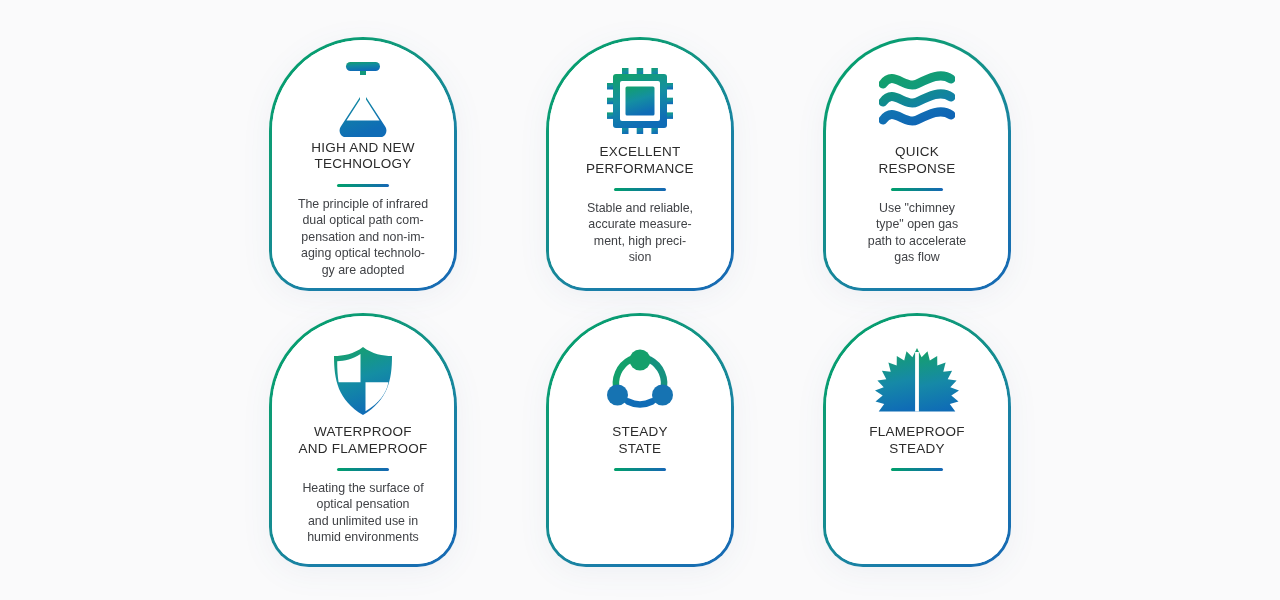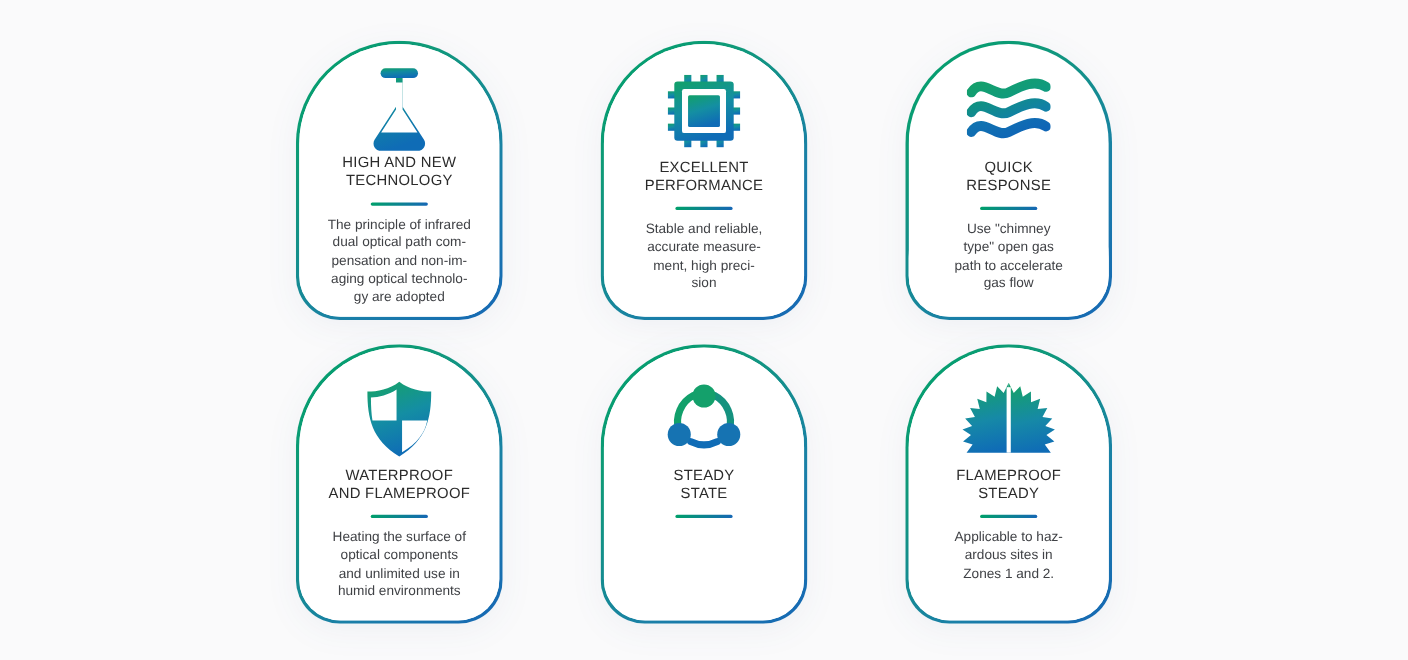--- a/index.html
+++ b/index.html
@@ -220,21 +220,21 @@
           </defs>
           <path d="M31 1 C22 8, 11 10, 2 10 C2 34, 6 54, 31 69 C56 54, 60 34, 60 10 C51 10, 40 8, 31 1 Z" fill="url(#gShield)"></path>
           <path d="M28.5 8 C21 13, 12.5 15, 5.2 15.3 C5.2 23, 5.6 30, 6.6 36.2 L28.5 36.2 Z" fill="#ffffff"></path>
           <path d="M33.5 36.2 L56.4 36.2 C54.4 47.5, 47.5 56.5, 33.5 65.2 Z" fill="#ffffff"></path>
         </svg>
       </div>
       <div class="card-title">WATERPROOF
 AND FLAMEPROOF</div>
       <div class="divider"></div>
       <div class="card-desc">Heating the surface of
-optical components
+optical pensation
 and unlimited use in
 humid environments</div>
     </div>
   </div>
 
   <div class="card row2">
     <div class="card-inner">
       <div class="icon-wrap">
         <svg width="68" height="64" viewBox="0 0 68 64">
           <path d="M11 42 A27 27 0 0 1 24.5 10.5" stroke="#12a06b" stroke-width="6.5" fill="none" stroke-linecap="round"></path>
@@ -269,19 +269,16 @@
             <path d="M43 0
               L38.4 9.2 L32.5 3.2 L30.2 12.6 L22.8 7.9 L22.7 17.6 L14.4 14.6 L16.7 23.8 L7.9 22.8 L12.3 31.2
               L3.4 32.5 L9.7 39.3 L1 42.5 L8.7 47.4 L1.5 53.4 L10.2 56.1 L4.7 63.5 L43 63.5 Z"></path>
           </g>
           <rect x="41.1" y="4" width="3.8" height="59.5" fill="#ffffff"></rect>
         </svg>
       </div>
       <div class="card-title">FLAMEPROOF
 STEADY</div>
       <div class="divider"></div>
-      <div class="card-desc">Applicable to haz-
-ardous sites in
-Zones 1 and 2.</div>
     </div>
   </div>
 
 </div>
 
 </body></html>

